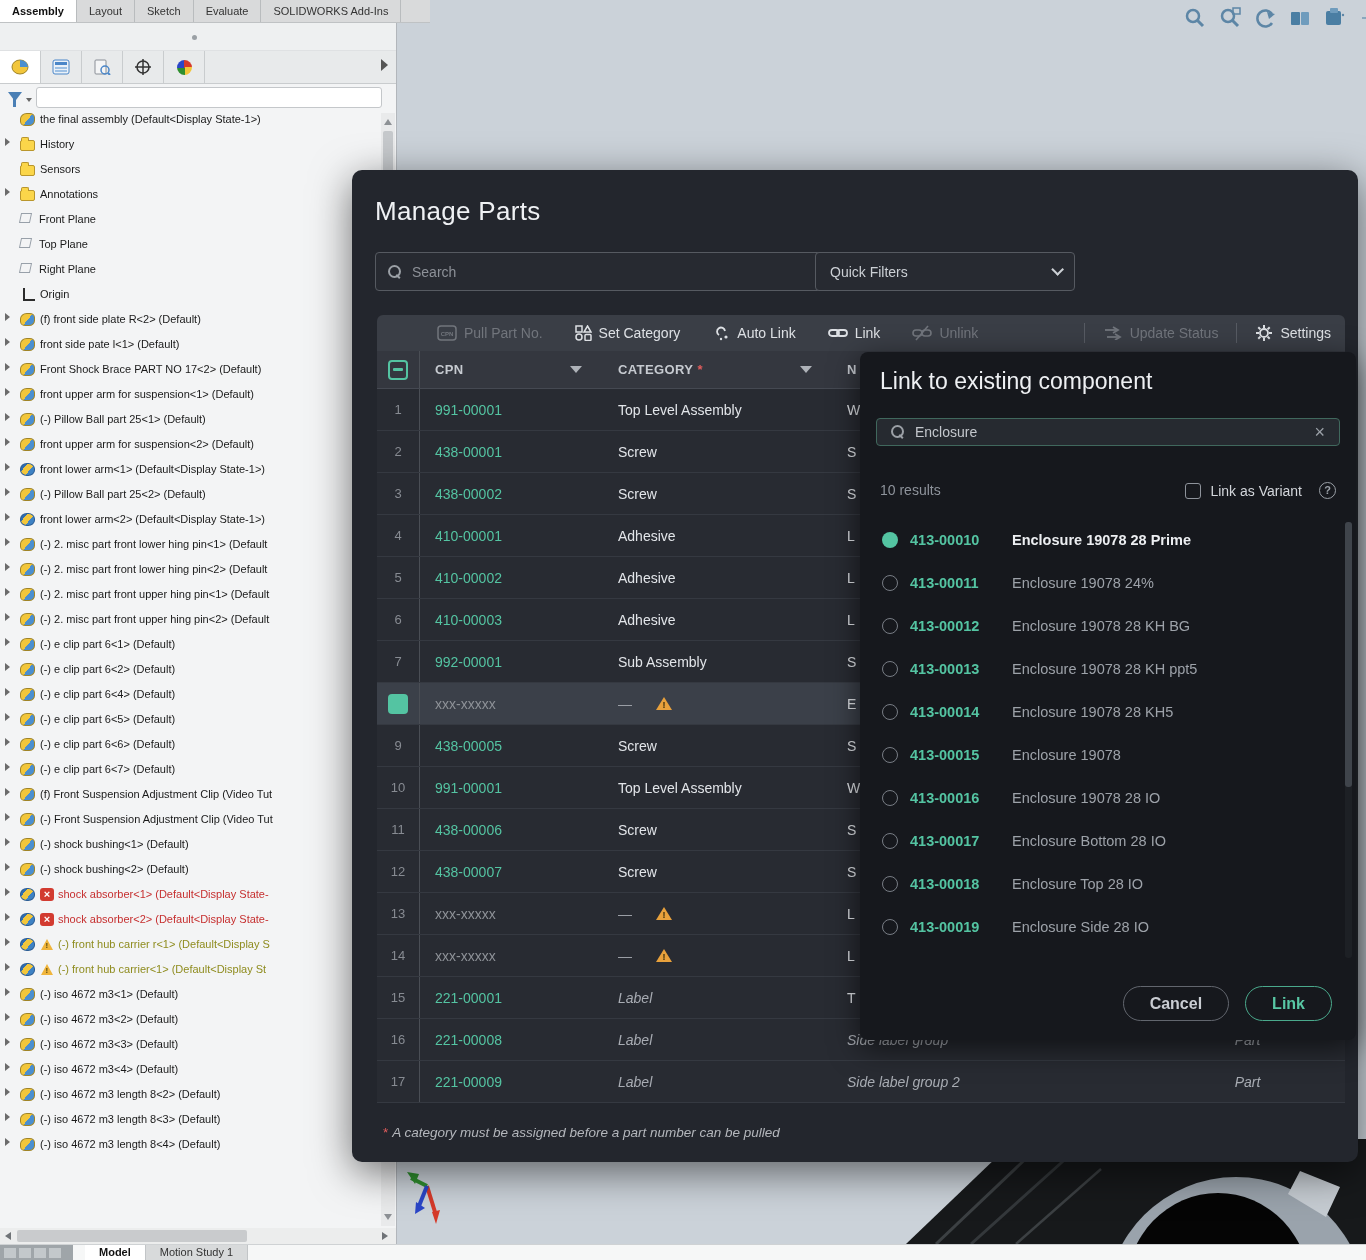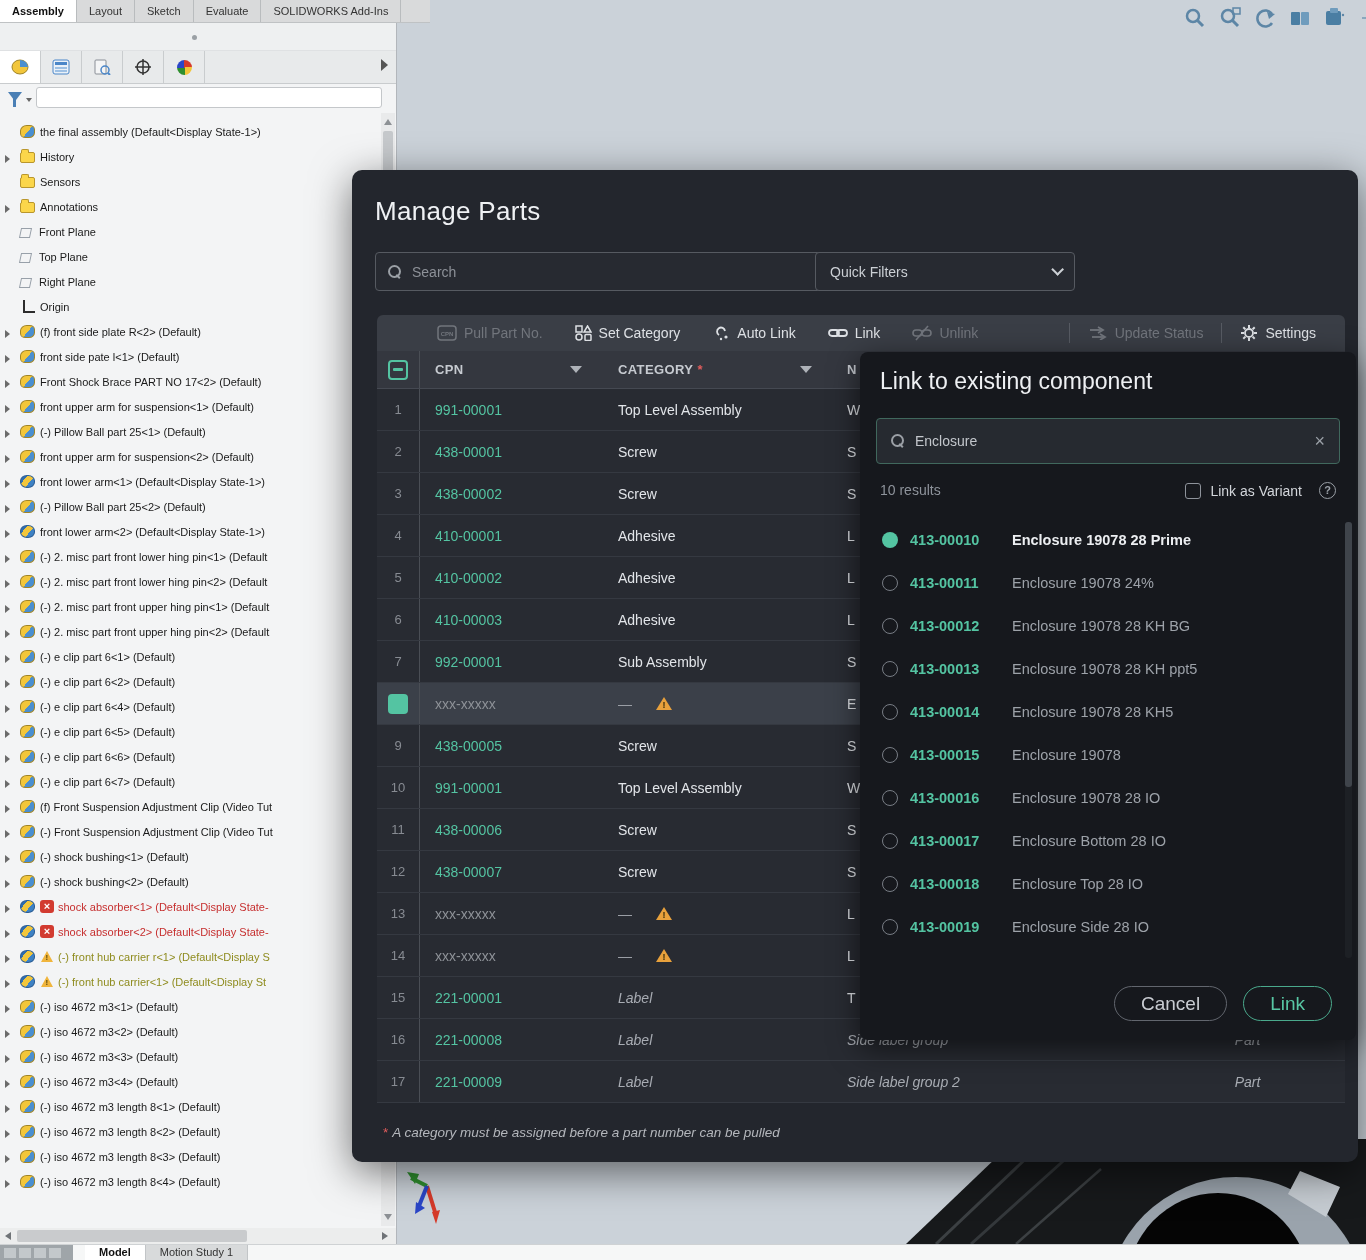--- a/index.html
+++ b/index.html
@@ -26,21 +26,21 @@
   .fm-tab.active { background:#ffffff; }
   .fm-expand { position:absolute; right:8px; top:8px; width:0; height:0; border-top:6px solid transparent; border-bottom:6px solid transparent; border-left:7px solid #555; }
 
   .filter-row { height:27px; display:flex; align-items:center; padding:2px 4px; background:#f3f4f5; }
   .funnel { width:14px; height:0; border-left:6px solid transparent; border-right:6px solid transparent; border-top:8px solid #4a7fb5; position:relative; margin:0 2px 4px 4px; }
   .funnel::after { content:""; position:absolute; left:-1.5px; top:-2px; width:3px; height:9px; background:#4a7fb5; }
   .filter-caret { width:0; height:0; border-left:3px solid transparent; border-right:3px solid transparent; border-top:4px solid #666; margin:4px 4px 0 2px; }
   .filter-box { flex:1; height:21px; background:#ffffff; border:1px solid #c4c7ca; border-radius:3px; margin-right:10px; }
 
   .tree { position:absolute; left:0; top:90px; width:382px; height:1112px; overflow:hidden; }
-  .trow { display:flex; align-items:flex-end; height:25px; padding-left:5px; font-size:11px; color:#1a1a1a; white-space:nowrap; }
+  .trow { display:flex; align-items:flex-start; height:25px; padding-left:5px; font-size:11px; color:#1a1a1a; white-space:nowrap; }
   .trow.red  .t-txt { color:#c62f2f; }
   .trow.olive .t-txt { color:#8f8c1f; }
   .t-arrbox { width:13px; flex:none; display:flex; }
   .t-arr { width:0; height:0; border-left:5px solid #6b6b6b; border-top:4px solid transparent; border-bottom:4px solid transparent; }
   .t-ic { width:15px; height:13px; display:inline-block; margin:0 5px 0 2px; flex:none; position:relative; }
   .t-ic.root, .t-ic.part { background:linear-gradient(130deg,#f2c63b 0 52%,#4a8fd0 52%); border:1px solid #a08426; border-radius:45% 35% 40% 35%; }
   .t-ic.asm { background:linear-gradient(130deg,#2f6db0 0 28%,#f2c63b 28% 62%,#3e82c4 62%); border:1px solid #2b5d94; border-radius:45%; }
   .t-ic.folder { background:#fbd64a; border:1px solid #b9962c; border-radius:2px; height:11px; margin-top:2px; }
   .t-ic.folder::before { content:""; position:absolute; left:0; top:-4px; width:6px; height:3px; background:#fbd64a; border:1px solid #b9962c; border-bottom:none; border-radius:2px 2px 0 0; }
   .t-ic.plane { background:transparent; border:1.5px solid #98a0a9; width:11px; height:10px; transform:skewX(-12deg); margin-right:8px; }
@@ -84,21 +84,21 @@
   .m-search { position:absolute; left:23px; top:82px; width:550px; height:39px; border:1px solid #565a61; border-radius:4px; background:#272a31; display:flex; align-items:center; padding:0 12px; }
   .m-search input { flex:1; border:none; outline:none; background:transparent; color:#dfe2e6; font-size:14px; font-family:inherit; }
   .m-search input::placeholder { color:#8d9198; }
   .mag { width:14px; height:14px; position:relative; margin-right:10px; flex:none; }
   .mag::before { content:""; position:absolute; left:0; top:0; width:9px; height:9px; border:2px solid #9ba0a6; border-radius:50%; }
   .mag::after { content:""; position:absolute; left:9px; top:9px; width:5px; height:2px; background:#9ba0a6; transform:rotate(45deg); transform-origin:0 0; }
 
   .m-qf { position:absolute; left:463px; top:82px; width:260px; height:39px; border:1px solid #565a61; border-radius:4px; background:#272a31; display:flex; align-items:center; padding:0 14px; color:#ccd0d5; font-size:14px; }
   .chev { margin-left:auto; width:9px; height:9px; border-right:2px solid #ccd0d5; border-bottom:2px solid #ccd0d5; transform:rotate(45deg) translateY(-3px); }
 
-  .m-toolbar { position:absolute; left:25px; top:145px; width:968px; height:36px; background:#3a3e46; border-radius:6px 6px 0 0; display:flex; align-items:center; padding:0 27px 0 60px; font-size:14px; color:#dde0e4; }
+  .m-toolbar { position:absolute; left:25px; top:145px; width:968px; height:36px; background:#3a3e46; border-radius:6px 6px 0 0; display:flex; align-items:center; padding:0 12px 0 60px; font-size:14px; color:#dde0e4; }
   .tb-btn { display:flex; align-items:center; gap:7px; margin-right:32px; white-space:nowrap; cursor:pointer; }
   .tb-btn.disabled { color:#71757c; cursor:default; }
   .tb-btn svg { display:block; }
   .tb-sep { width:1px; height:20px; background:#575b63; margin-right:18px; }
   .tb-right { margin-left:auto; display:flex; align-items:center; }
   .tb-right .tb-btn { margin-right:18px; }
   .tb-right .tb-btn:last-child { margin-right:2px; }
 
   
   .m-table { position:absolute; left:25px; top:181px; width:968px; }
@@ -126,40 +126,40 @@
   .wtri { width:16px; height:14px; position:relative; }
   .wtri::before { content:""; position:absolute; left:0; top:0; width:0; height:0; border-left:8px solid transparent; border-right:8px solid transparent; border-bottom:13px solid #e8a13c; }
   .wtri::after { content:"!"; position:absolute; left:6.5px; top:3px; font:bold 9px/11px "Liberation Sans",sans-serif; color:#3a2c08; }
 
   .footnote { position:absolute; left:27px; top:955px; font-size:13.5px; font-style:italic; color:#b4b7bc; }
   .footnote .req { font-style:normal; margin-right:4px; }
 
   
   .popup { position:absolute; left:860px; top:352px; width:496px; height:688px; background:#16181d; border-radius:8px; box-shadow:0 8px 30px rgba(0,0,0,.6); z-index:10; }
   .p-title { position:absolute; left:20px; top:16px; font-size:23px; font-weight:500; color:#eef0f3; }
-  .p-search { position:absolute; left:16px; top:66px; width:464px; height:46px; background:#262a30; border:1px solid #40685d; border-radius:4px; display:flex; align-items:center; padding:0 14px; }
+  .p-search { position:absolute; left:16px; top:66px; width:464px; height:28px; background:#262a30; border:1px solid #40685d; border-radius:4px; display:flex; align-items:center; padding:0 14px; }
   .p-search input { flex:1; border:none; outline:none; background:transparent; color:#c3c7cc; font-size:14px; font-family:inherit; }
   .p-clear { margin-left:8px; color:#9aa0a7; font-size:18px; line-height:18px; cursor:pointer; }
   .p-meta { position:absolute; left:20px; top:130px; width:456px; display:flex; font-size:14px; }
   .p-count { color:#8e939b; }
   .p-variant { margin-left:auto; display:flex; align-items:center; gap:9px; color:#d3d6db; }
   .p-cb { width:16px; height:16px; border:1.5px solid #8e939b; border-radius:3px; }
   .p-help { width:17px; height:17px; border:1.5px solid #9aa0a7; border-radius:50%; color:#9aa0a7; font-size:11px; font-weight:bold; text-align:center; line-height:15px; margin-left:8px; }
   .p-list { position:absolute; left:0; top:166px; width:480px; }
   .pitem { display:flex; align-items:center; height:43px; padding-left:22px; font-size:14.5px; }
   .radio { width:16px; height:16px; border-radius:50%; flex:none; margin-right:12px; }
   .radio.on { background:#54c4a2; }
   .radio.off { border:1.5px solid #787d85; }
   .pn { color:#54c4a2; font-weight:bold; width:90px; flex:none; }
   .pname { color:#9da2a9; margin-left:12px; white-space:nowrap; }
   .pname.sel { color:#eceef1; font-weight:bold; }
   .p-scroll { position:absolute; right:4px; top:170px; width:7px; height:436px; background:#1d2025; border-radius:3px; }
   .p-scroll .thumb { position:absolute; left:0; top:0; width:7px; height:265px; background:#3f444b; border-radius:3px; }
   .p-actions { position:absolute; right:24px; top:634px; display:flex; gap:16px; }
-  .btn { height:35px; border-radius:18px; background:transparent; font-size:19px; font-weight:normal; font-family:inherit; cursor:pointer; padding:0 26px; }
+  .btn { height:35px; border-radius:18px; background:transparent; font-size:16px; font-weight:bold; font-family:inherit; cursor:pointer; padding:0 26px; }
   .btn.cancel { border:1px solid #62666e; color:#c9ccd2; }
   .btn.link { border:1px solid #4aa98c; color:#58c7a4; }
 </style>
 </head>
 <body>
 
 <div class="viewport">
   <svg class="triad" width="44" height="56" viewBox="0 0 44 56">
     <line x1="22" y1="14" x2="30" y2="40" stroke="#d63a2a" stroke-width="4"></line>
     <polygon points="27,40 35,38 31,52" fill="#d63a2a"></polygon>
@@ -577,28 +577,20 @@
         <span class="t-ic part"></span>
 
         <span class="t-txt">(-) iso 4672 m3&lt;4&gt; (Default)</span>
       </div>
       <div class="trow">
         <span class="t-arrbox">
           <span class="t-arr"></span>
         </span>
         <span class="t-ic part"></span>
 
-        <span class="t-txt">(-) iso 4672 m3 length 8&lt;1&gt; (Default)</span>
-      </div>
-      <div class="trow">
-        <span class="t-arrbox">
-          <span class="t-arr"></span>
-        </span>
-        <span class="t-ic part"></span>
-
         <span class="t-txt">(-) iso 4672 m3 length 8&lt;2&gt; (Default)</span>
       </div>
       <div class="trow">
         <span class="t-arrbox">
           <span class="t-arr"></span>
         </span>
         <span class="t-ic part"></span>
 
         <span class="t-txt">(-) iso 4672 m3 length 8&lt;3&gt; (Default)</span>
       </div>

